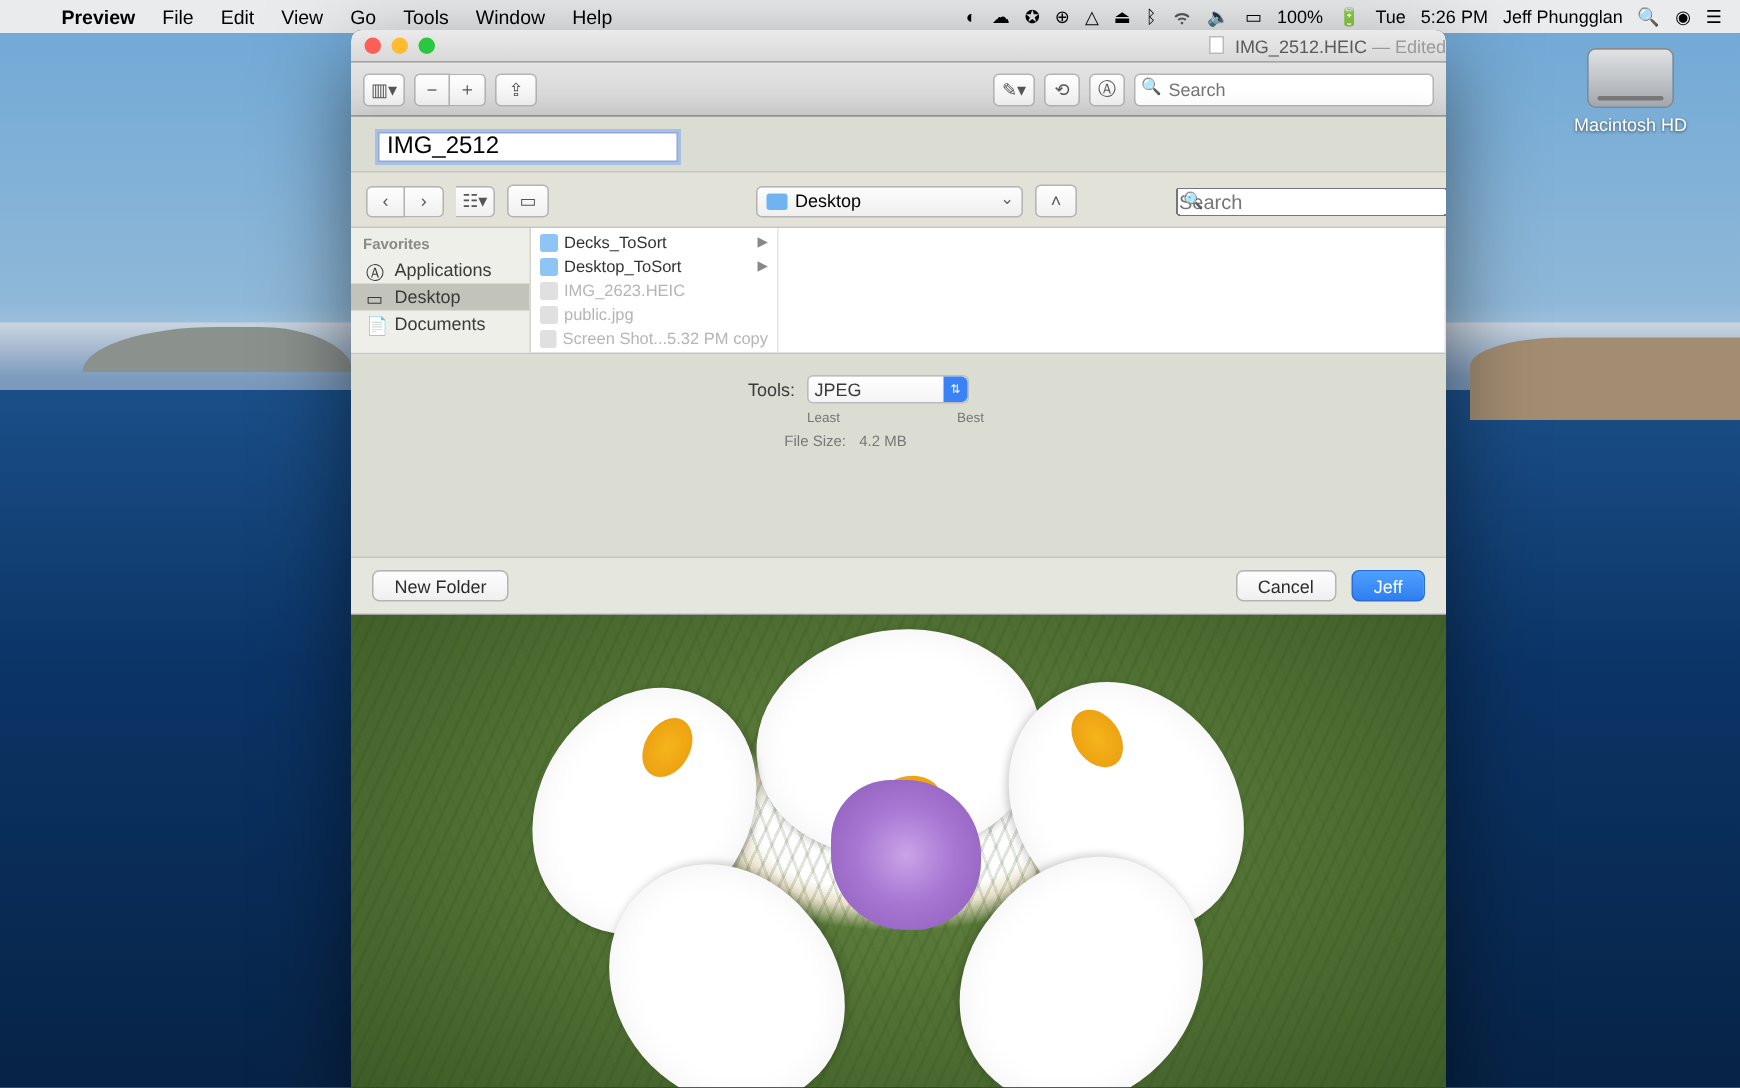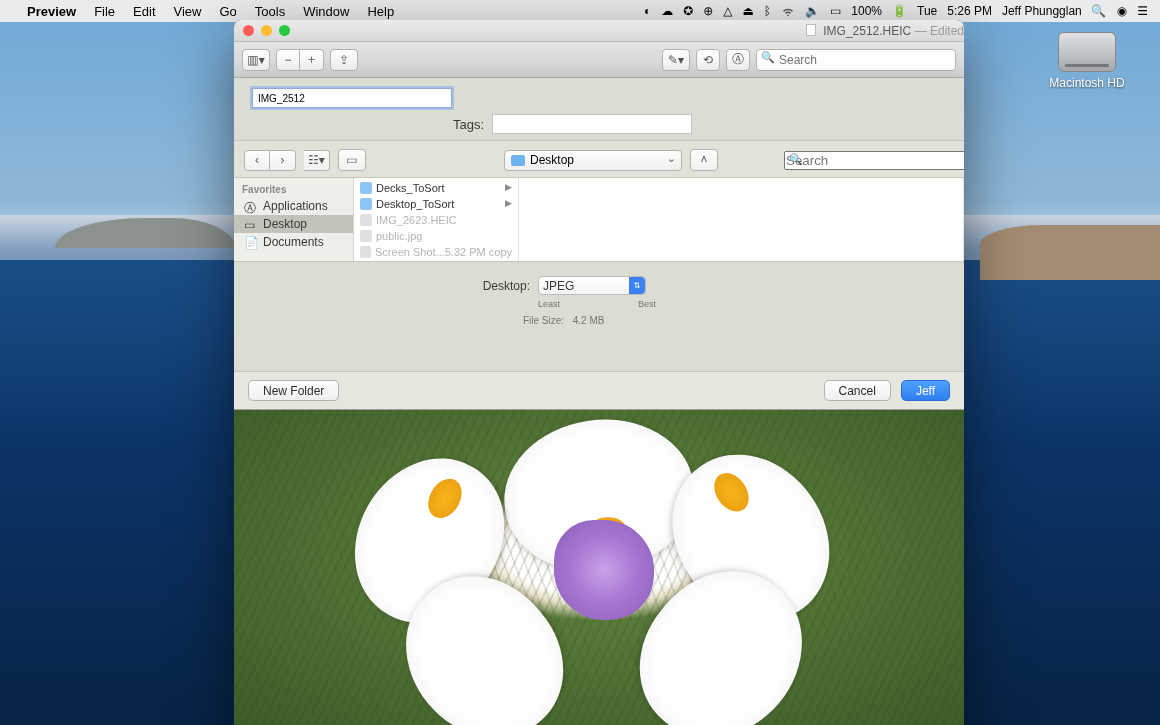--- a/index.html
+++ b/index.html
@@ -10,21 +10,21 @@
   position: absolute; inset: 0;
   background: linear-gradient(to bottom,#6fa8d6 0%,#8fb8d8 28%,#b8d0e2 33%,#6b8aac 38%,#0f3768 70%,#0a2f5a 100%);
 }
 .horizon { position:absolute; top:215px; left:0; right:0; height:180px; background:linear-gradient(to bottom,#CBD5E0 0%, #7E9CBE 20%, #2d5f95 100%); }
 .sea { position:absolute; top:260px; left:0; right:0; bottom:0; background:linear-gradient(to bottom,#1b4f88,#0b3466 40%,#072346 100%); }
 .island-left { position:absolute; top:218px; left:55px; width:180px; height:30px; background:#8b928e; border-radius:50% 35% 0 0/100% 100% 0 0; }
 .island-right { position:absolute; top:225px; right:0; width:180px; height:55px; background:#a38d72; border-radius:35% 0 0 0; }
 
 
 .menubar { position: absolute; top:0; left:0; right:0; height:22px; background: rgba(237,237,237,0.97); display:flex; align-items:center; font-size:13px; color:#000; }
-.menubar .left { display:flex; align-items:center; gap:0; }
+.menubar .left { display:flex; align-items:center; gap:0; padding-left:14px; }
 .menubar .left span { padding:0 9px; cursor:default; }
 .menubar .left .appname { font-weight:600; }
 .menubar .right { margin-left:auto; display:flex; align-items:center; gap:10px; padding-right:12px; font-size:12px; }
 .menubar .right > * { display:inline-flex; align-items:center; }
 .apple { font-size:15px; }
 
 
 .hdicon { position:absolute; top:32px; right:34px; width:78px; text-align:center; color:#fff; font-size:12px; text-shadow:0 1px 2px rgba(0,0,0,.6); }
 .hdicon .disk { width:58px; height:40px; margin:0 auto 4px; background:linear-gradient(#e0e2e4,#a3a7ad); border-radius:6px; border:1px solid #888; position:relative; }
 .hdicon .disk:after{content:"";position:absolute;left:6px;right:6px;bottom:4px;height:3px;background:#777;border-radius:2px;}
@@ -47,21 +47,21 @@
 .tsearch { flex:1; max-width:200px; margin-left:auto; }
 .tsearch input { width:100%; height:22px; border:1px solid #b4b4b4; border-radius:4px; padding:0 8px 0 22px; font-size:12px; background:#fff; }
 .searchwrap{position:relative;}
 .searchwrap:before{content:"🔍"; position:absolute; left:5px; top:2px; font-size:11px; color:#999;}
 
 
 .sheet { position:absolute; top:58px; left:0; right:0; height:332px; background:rgba(223,224,213,0.98); border-bottom:1px solid #9f9f9f; box-shadow:0 8px 24px rgba(0,0,0,.25); }
 .sheet-inner { padding:10px 18px 0; }
 .formrow { display:flex; align-items:center; margin-bottom:6px; }
 .formrow label { width:240px; text-align:right; padding-right:8px; font-size:13px; color:#3a3a3a; }
-.formrow input[type=text] { width:200px; height:20px; border:1px solid #8fa9d8; background:#fff; padding:0 5px; font-size:10px; box-shadow:0 0 0 2px rgba(90,150,255,.4); }
+.formrow input[type=text] { width:200px; height:20px; border:1px solid #8fa9d8; background:#fff; padding:0 5px; font-size:16px; box-shadow:0 0 0 2px rgba(90,150,255,.4); }
 .formrow input.tags { border:1px solid #c4c4c4; box-shadow:none; }
 
 .navrow { display:flex; align-items:center; gap:8px; padding:8px 10px 6px; border-top:1px solid #c5c6bd; border-bottom:1px solid #c5c6bd; background:rgba(230,230,222,.6); }
 .segbtn { display:flex; }
 .segbtn .tbtn{min-width:26px; height:21px;}
 .segbtn .tbtn:first-child{border-radius:4px 0 0 4px;}
 .segbtn .tbtn:last-child{border-radius:0 4px 4px 0;border-left:none;}
 .locpop { flex:0 0 178px; height:21px; background:linear-gradient(#fdfdfd,#efefef); border:1px solid #b4b4b4; border-radius:4px; display:flex; align-items:center; padding:0 18px 0 6px; font-size:12px; position:relative; margin-left:130px; }
 .locpop:after{content:"⌄"; position:absolute; right:5px; top:1px; color:#666; font-size:11px;}
 .folder-icon{display:inline-block;width:14px;height:11px;background:#6fb3f0;border-radius:2px;margin-right:5px;}
@@ -195,24 +195,20 @@
     <div class="searchwrap tsearch">
       <input type="text" placeholder="Search" style="">
     </div>
   </div>
 
   <div class="sheet">
     <div class="sheet-inner">
       <div class="formrow">
         <input type="text" value="IMG_2512" style="">
       </div>
-      <div class="formrow">
-        <label>Tags:</label>
-        <input type="text" class="tags" value="" style="">
-      </div>
     </div>
 
     <div class="navrow">
       <div class="segbtn">
         <div class="tbtn">‹</div>
         <div class="tbtn">›</div>
       </div>
       <div class="segbtn">
         <div class="tbtn">☷▾</div>
       </div>
@@ -266,21 +262,21 @@
             <span class="fico doc"></span>
             <span>Screen Shot...5.32 PM copy</span>
           </div>
         <div class="col-item dim"></div>
       </div>
       <div class="col" style="flex:1;"></div>
     </div>
 
     <div class="options">
       <div class="optrow">
-        <label>Desktop:</label>
+        <label>Tools:</label>
         <div class="select">
           <span>JPEG</span>
           <span class="caret">⇅</span>
         </div>
       </div>
       <div class="qlabels">
         <span>Least</span>
         <span>Best</span>
       </div>
       <div class="fsize">

